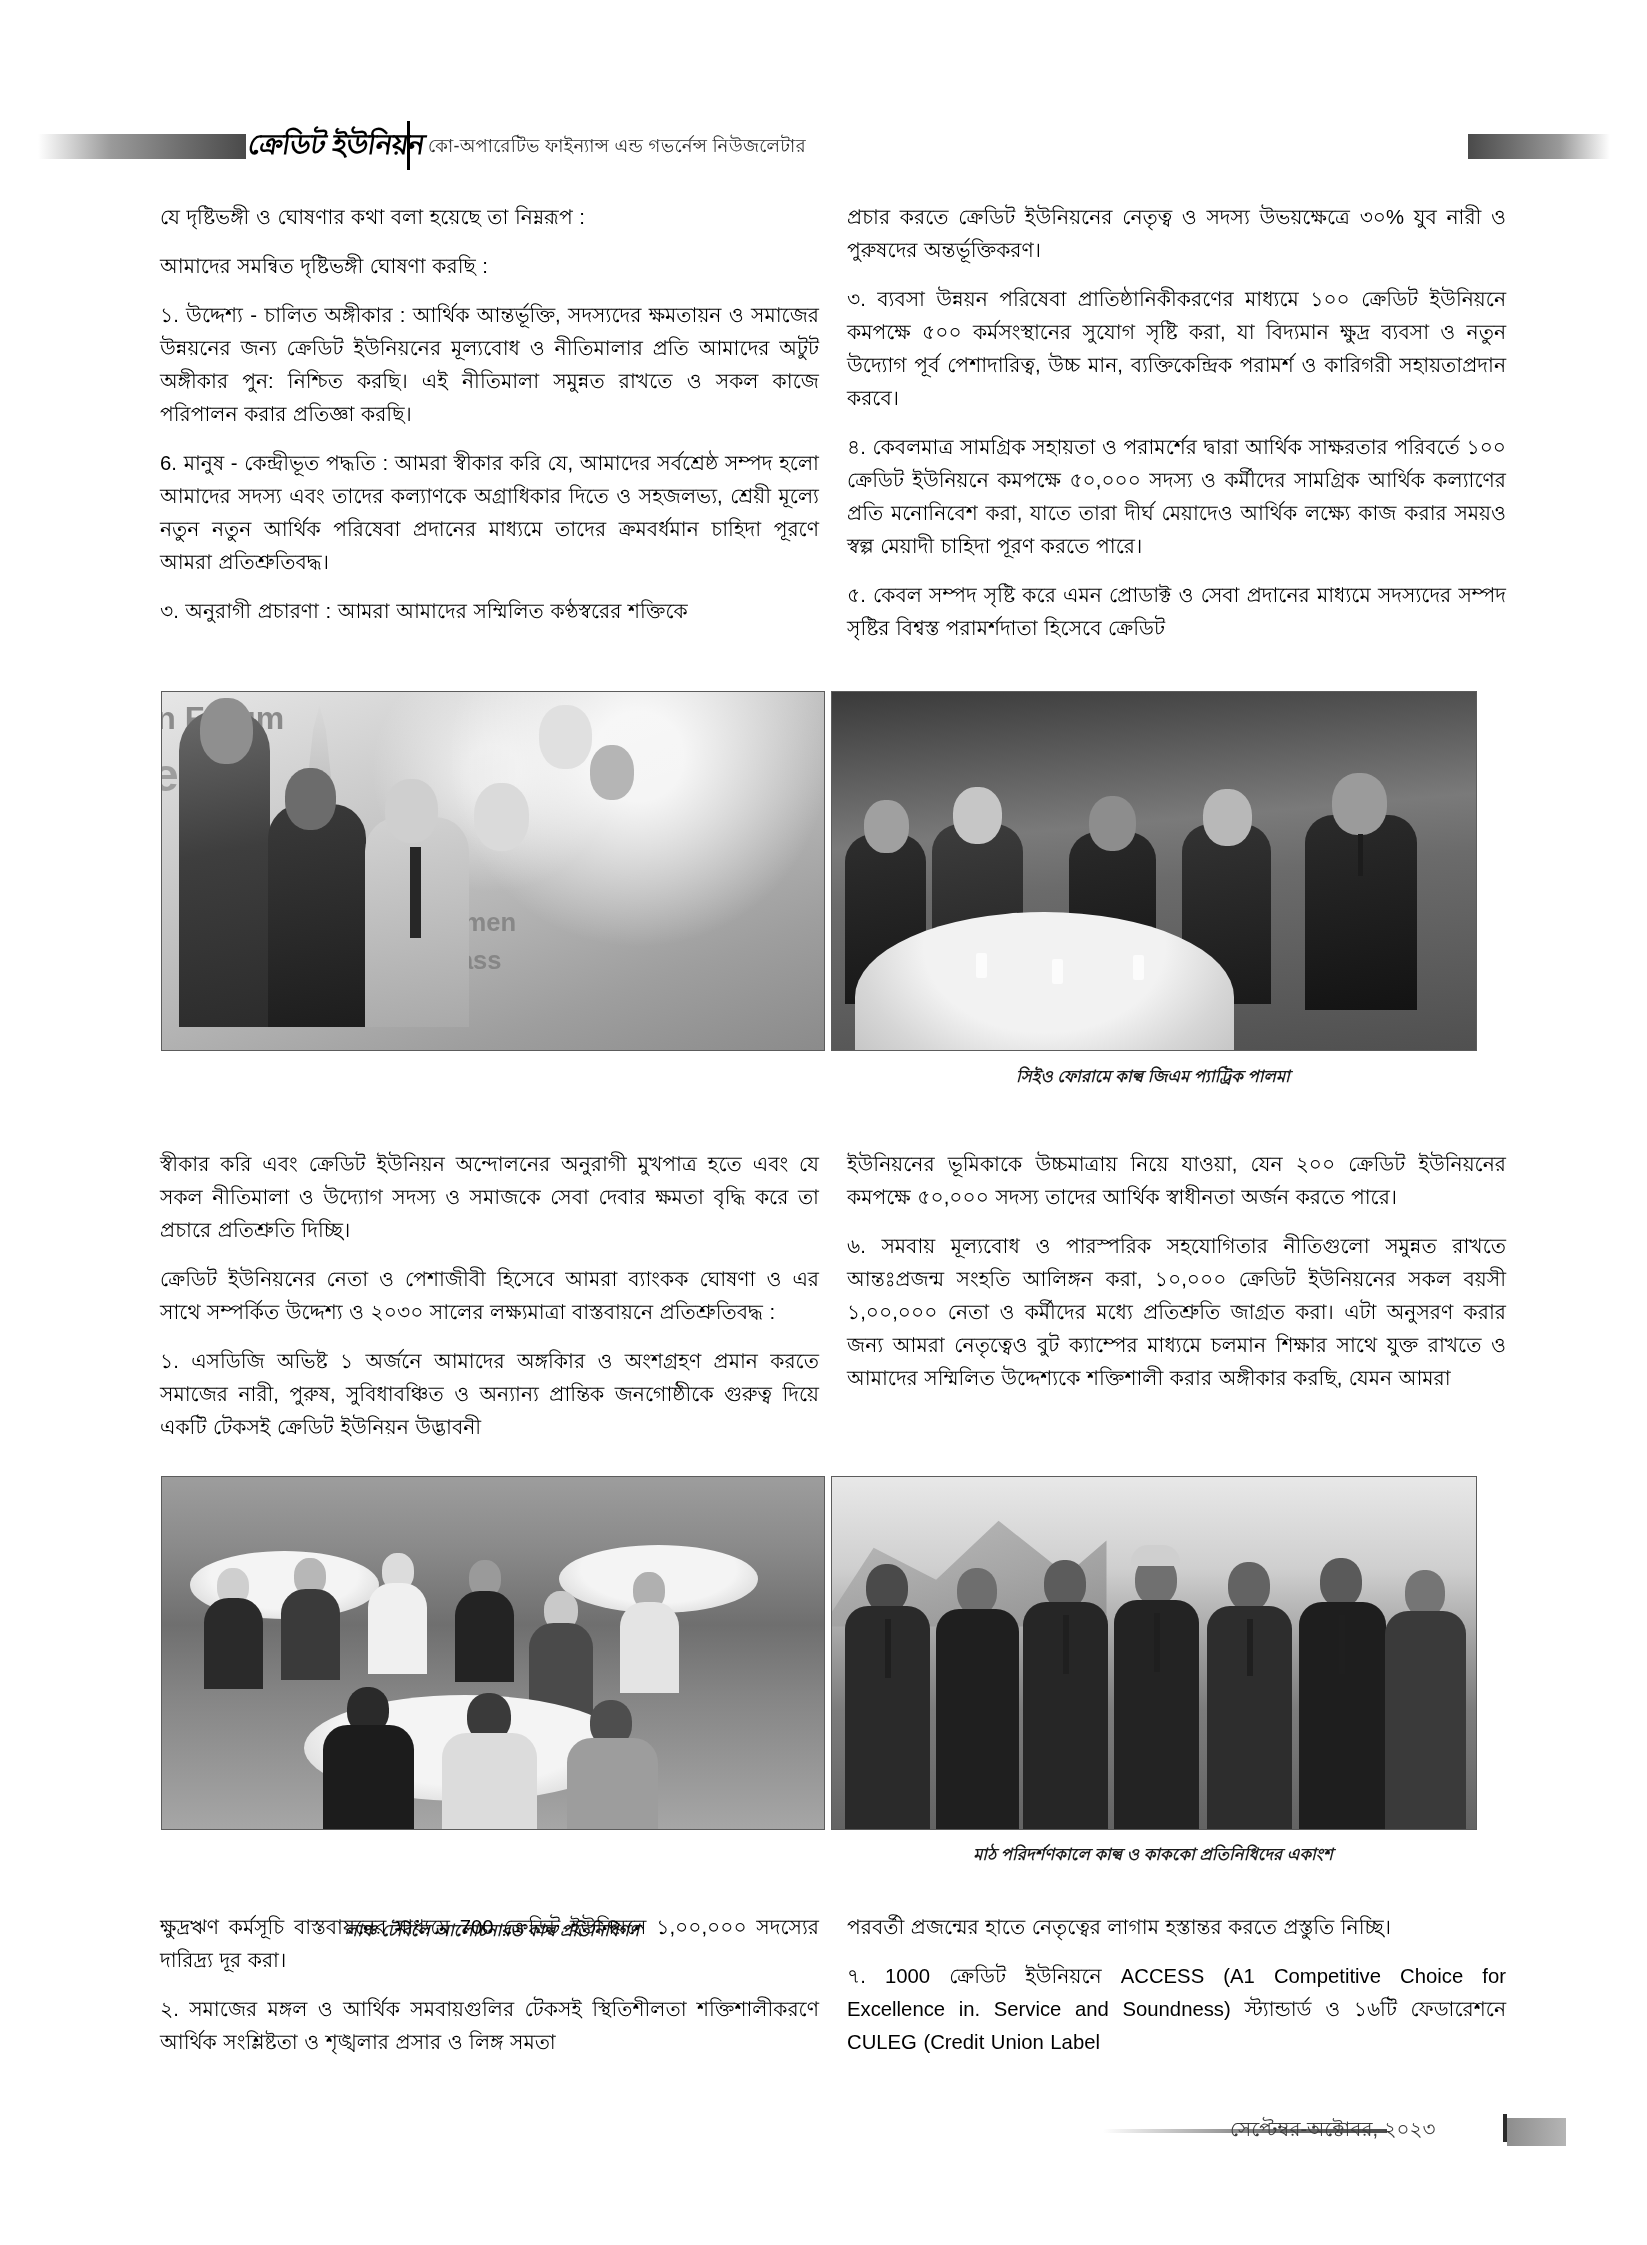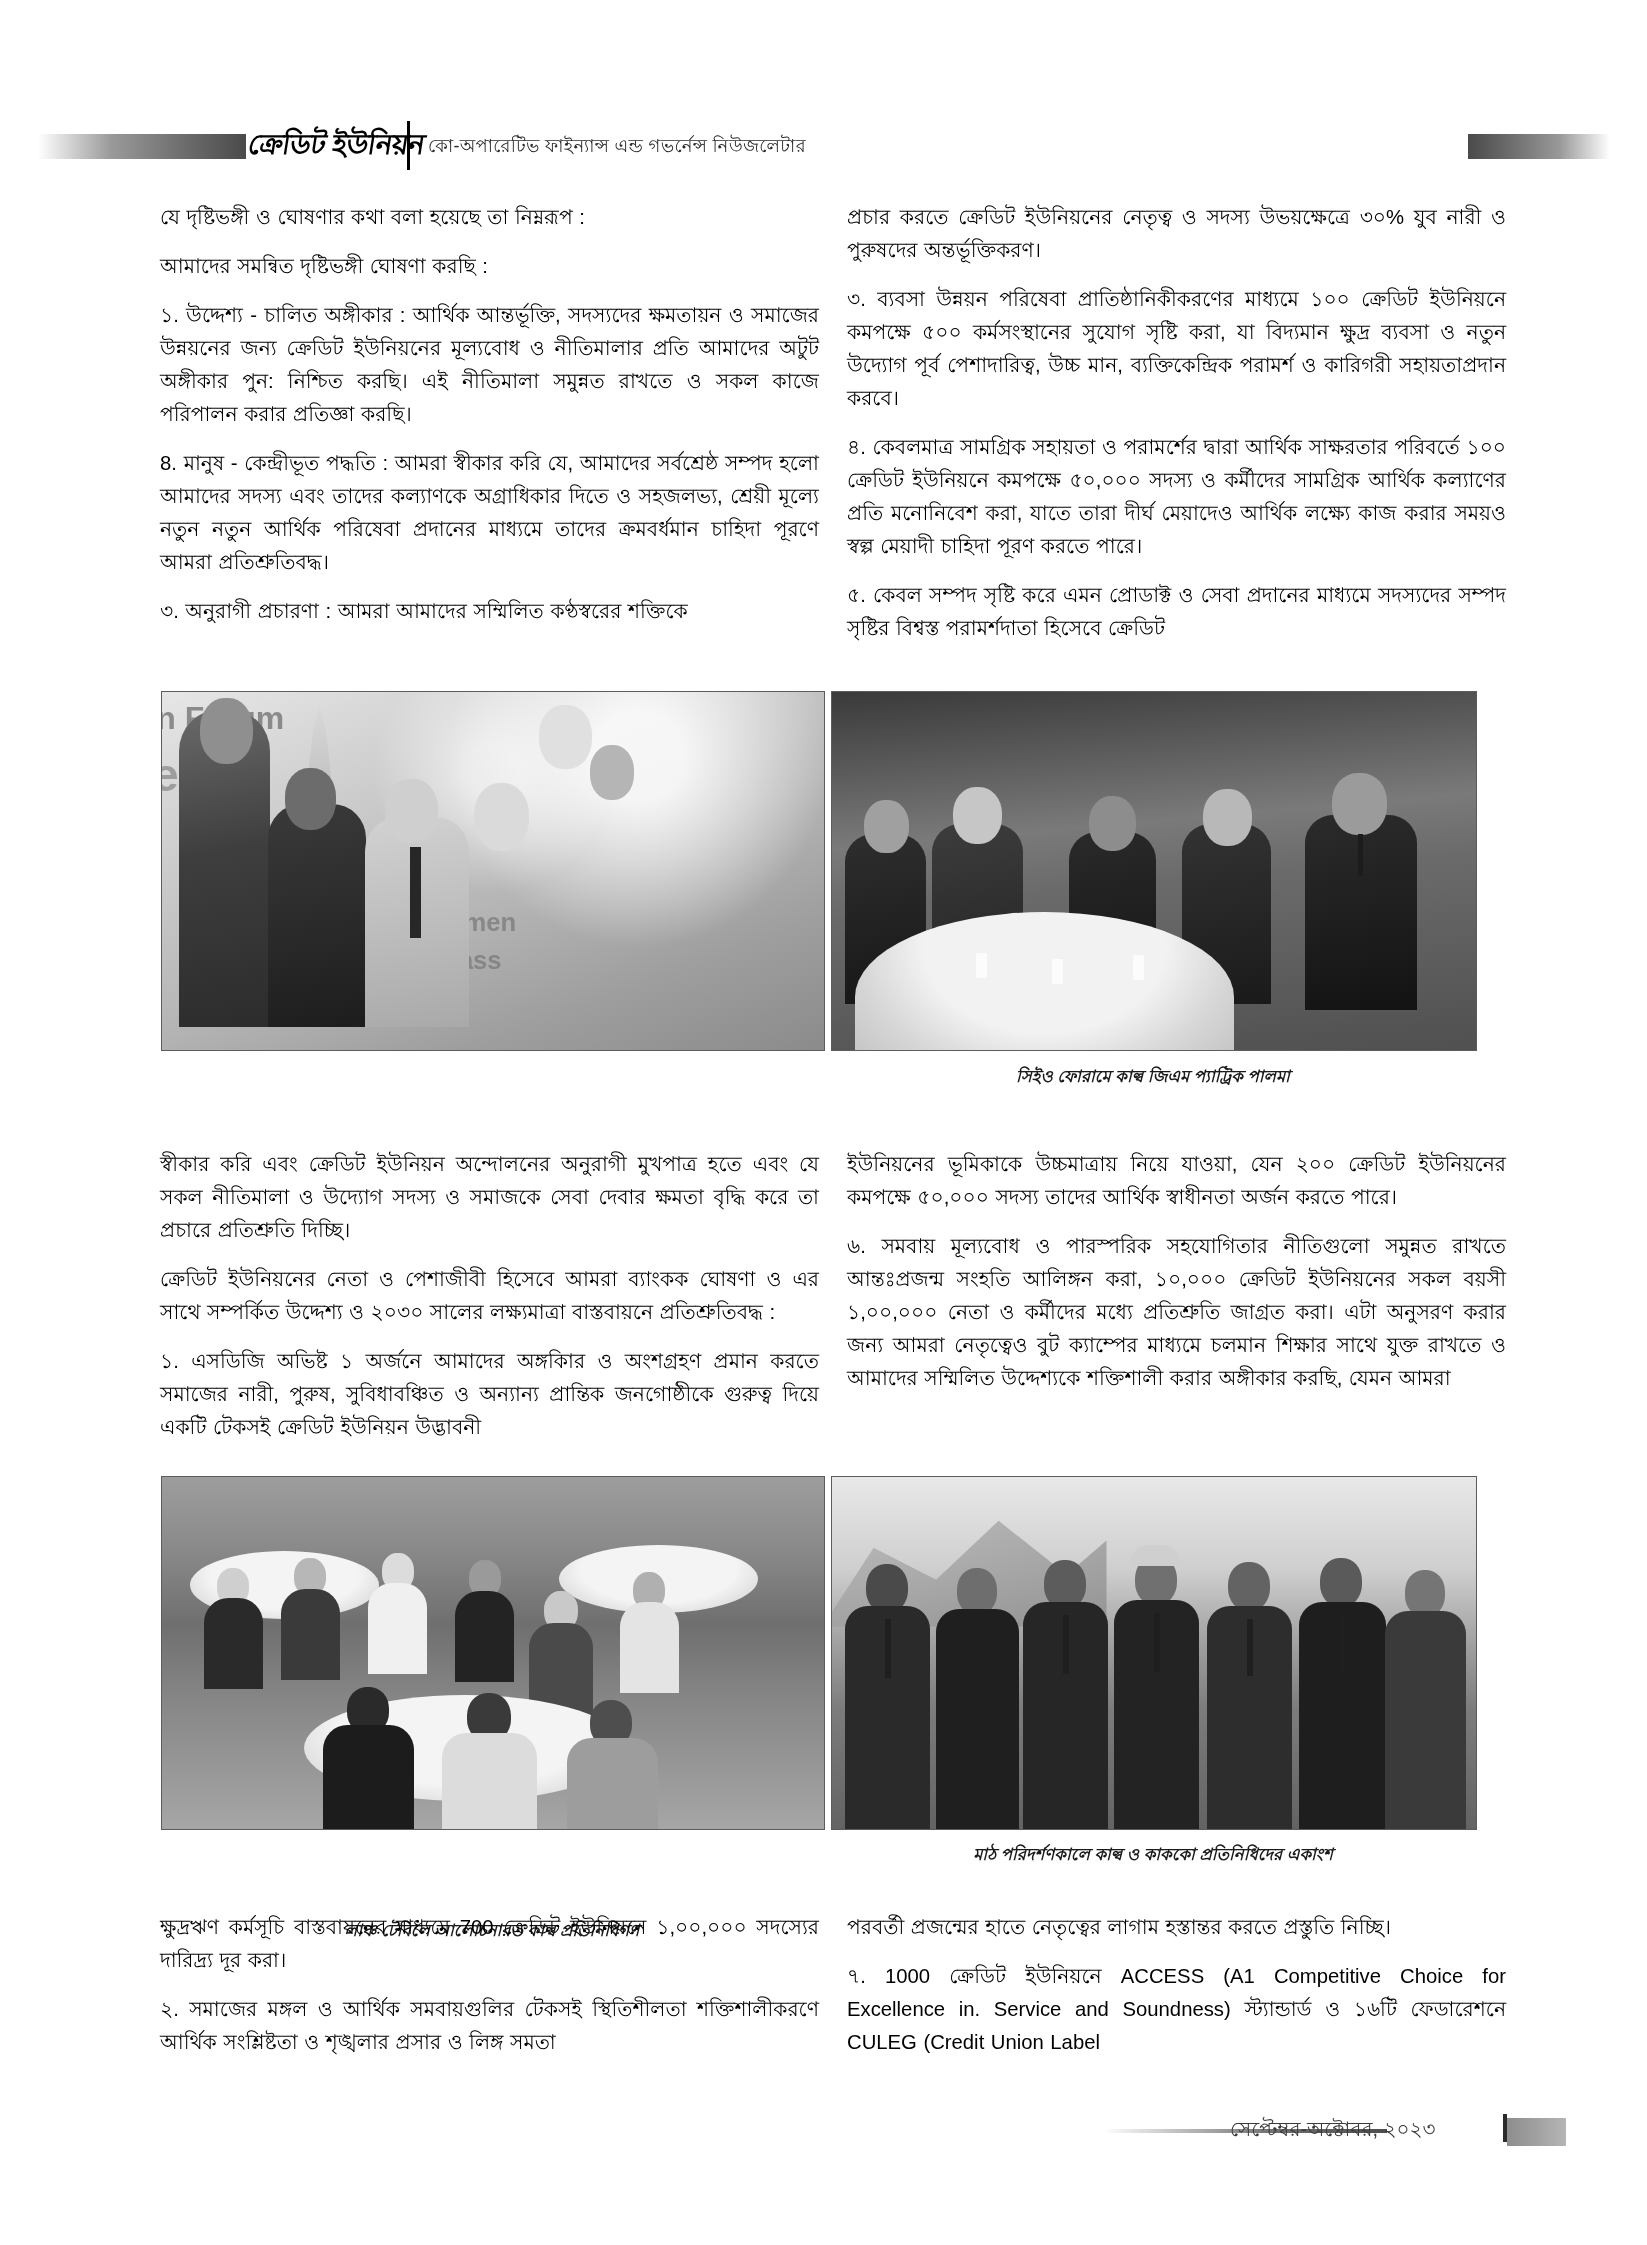--- a/index.html
+++ b/index.html
@@ -254,21 +254,21 @@
     <div class="mast-logo">ক্রেডিট ইউনিয়ন</div>
     <div class="mast-divider"></div>
     <div class="mast-subtitle">কো-অপারেটিভ ফাইন্যান্স এন্ড গভর্নেন্স নিউজলেটার</div>
     <div class="mast-bar-right"></div>
   </div>
 
   <div class="col col-left">
     <p class="para">যে দৃষ্টিভঙ্গী ও ঘোষণার কথা বলা হয়েছে তা নিম্নরূপ :</p>
     <p class="para">আমাদের সমন্বিত দৃষ্টিভঙ্গী ঘোষণা করছি :</p>
     <p class="para">১. উদ্দেশ্য - চালিত অঙ্গীকার : আর্থিক আন্তর্ভূক্তি, সদস্যদের ক্ষমতায়ন ও সমাজের উন্নয়নের জন্য ক্রেডিট ইউনিয়নের মূল্যবোধ ও নীতিমালার প্রতি আমাদের অটুট অঙ্গীকার পুন: নিশ্চিত করছি। এই নীতিমালা সমুন্নত রাখতে ও সকল কাজে পরিপালন করার প্রতিজ্ঞা করছি।</p>
-    <p class="para">8. মানুষ - কেন্দ্রীভূত পদ্ধতি : আমরা স্বীকার করি যে, আমাদের সর্বশ্রেষ্ঠ সম্পদ হলো আমাদের সদস্য এবং তাদের কল্যাণকে অগ্রাধিকার দিতে ও সহজলভ্য, শ্রেয়ী মূল্যে নতুন নতুন আর্থিক পরিষেবা প্রদানের মাধ্যমে তাদের ক্রমবর্ধমান চাহিদা পূরণে আমরা প্রতিশ্রুতিবদ্ধ।</p>
+    <p class="para">6. মানুষ - কেন্দ্রীভূত পদ্ধতি : আমরা স্বীকার করি যে, আমাদের সর্বশ্রেষ্ঠ সম্পদ হলো আমাদের সদস্য এবং তাদের কল্যাণকে অগ্রাধিকার দিতে ও সহজলভ্য, শ্রেয়ী মূল্যে নতুন নতুন আর্থিক পরিষেবা প্রদানের মাধ্যমে তাদের ক্রমবর্ধমান চাহিদা পূরণে আমরা প্রতিশ্রুতিবদ্ধ।</p>
     <p class="para">৩. অনুরাগী প্রচারণা : আমরা আমাদের সম্মিলিত কণ্ঠস্বরের শক্তিকে</p>
   </div>
 
   <div class="col col-right">
     <p class="para">প্রচার করতে ক্রেডিট ইউনিয়নের নেতৃত্ব ও সদস্য উভয়ক্ষেত্রে ৩০% যুব নারী ও পুরুষদের অন্তর্ভূক্তিকরণ।</p>
     <p class="para">৩. ব্যবসা উন্নয়ন পরিষেবা প্রাতিষ্ঠানিকীকরণের মাধ্যমে ১০০ ক্রেডিট ইউনিয়নে কমপক্ষে ৫০০ কর্মসংস্থানের সুযোগ সৃষ্টি করা, যা বিদ্যমান ক্ষুদ্র ব্যবসা ও নতুন উদ্যোগ পূর্ব পেশাদারিত্ব, উচ্চ মান, ব্যক্তিকেন্দ্রিক পরামর্শ ও কারিগরী সহায়তাপ্রদান করবে।</p>
     <p class="para">৪. কেবলমাত্র সামগ্রিক সহায়তা ও পরামর্শের দ্বারা আর্থিক সাক্ষরতার পরিবর্তে ১০০ ক্রেডিট ইউনিয়নে কমপক্ষে ৫০,০০০ সদস্য ও কর্মীদের সামগ্রিক আর্থিক কল্যাণের প্রতি মনোনিবেশ করা, যাতে তারা দীর্ঘ মেয়াদেও আর্থিক লক্ষ্যে কাজ করার সময়ও স্বল্প মেয়াদী চাহিদা পূরণ করতে পারে।</p>
     <p class="para">৫. কেবল সম্পদ সৃষ্টি করে এমন প্রোডাক্ট ও সেবা প্রদানের মাধ্যমে সদস্যদের সম্পদ সৃষ্টির বিশ্বস্ত পরামর্শদাতা হিসেবে ক্রেডিট</p>
   </div>
 

